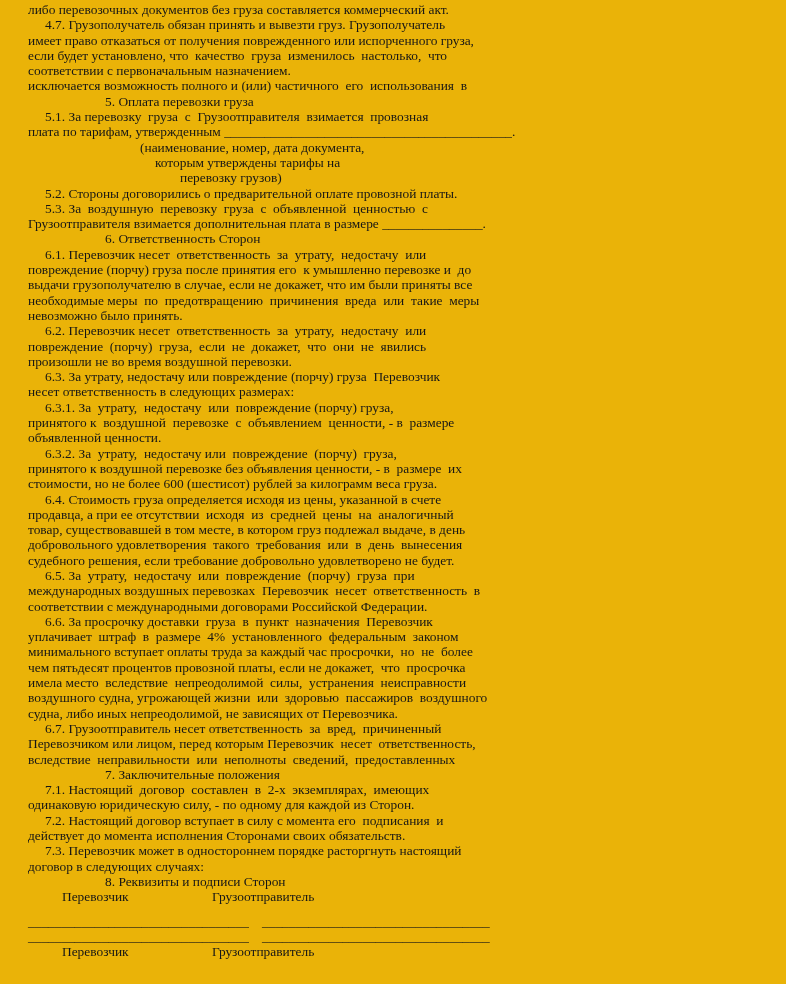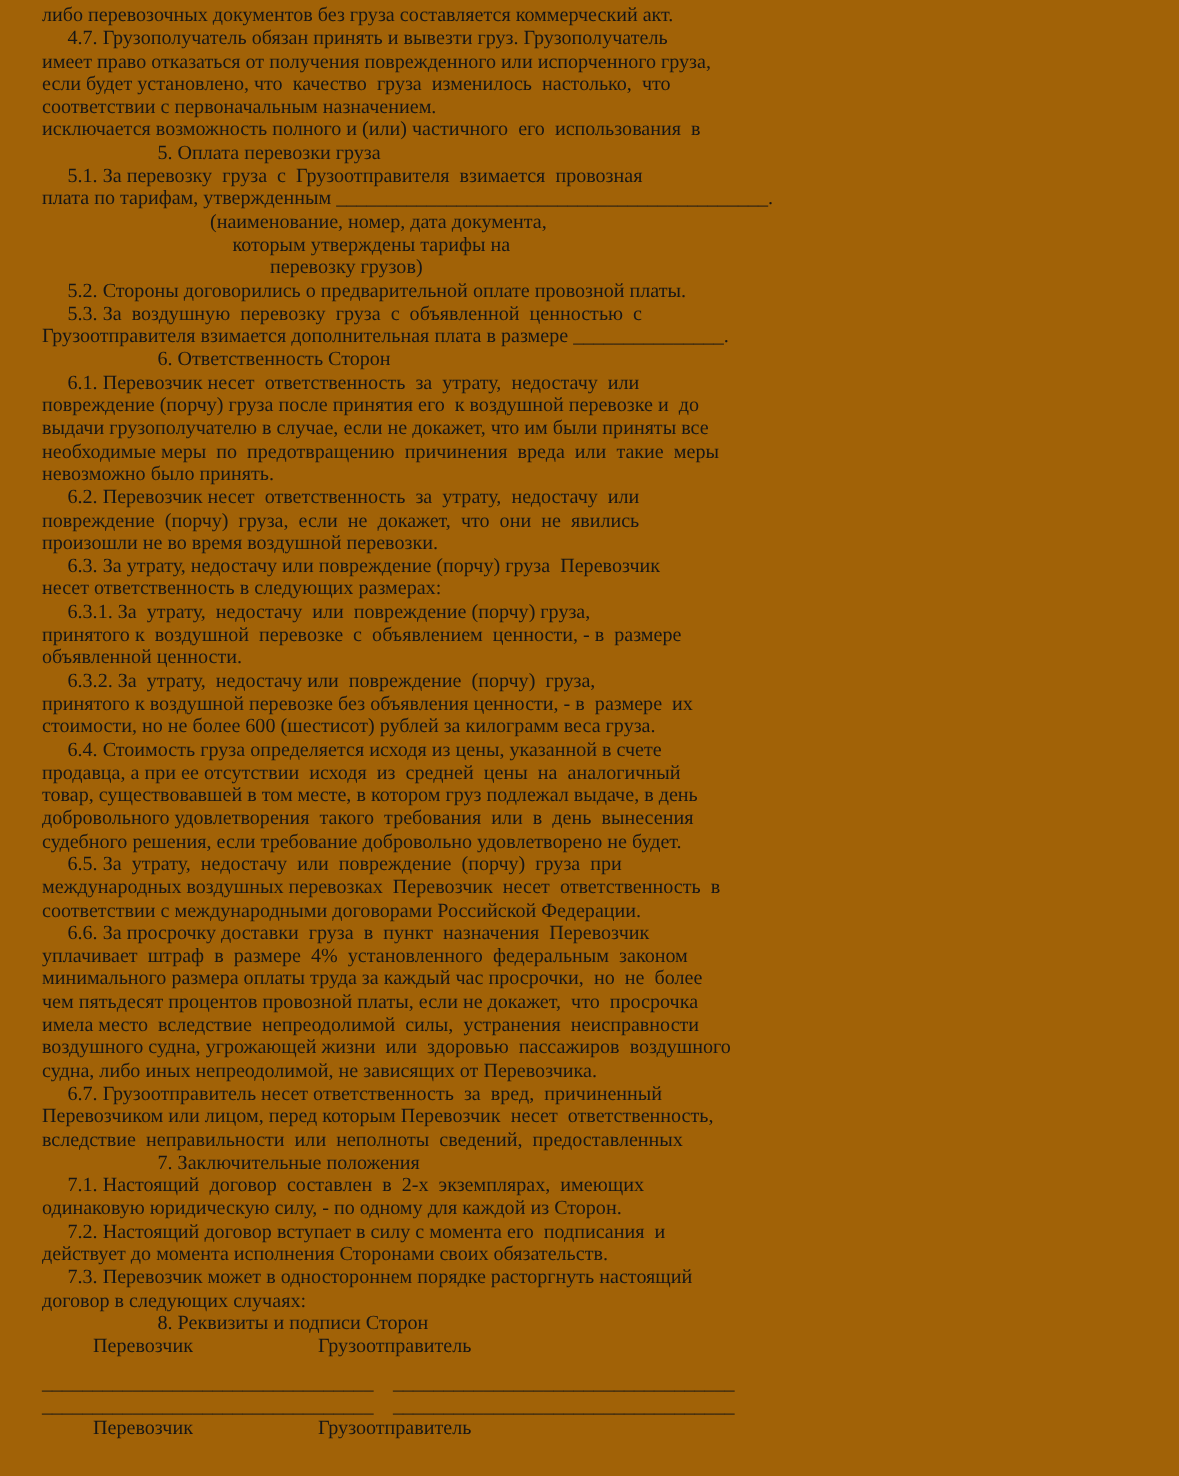--- a/index.html
+++ b/index.html
@@ -40,39 +40,39 @@
   .line.cols .cb { position: absolute; left: 184px; top: 0; }
   
   .line.rule2 .ca { position: absolute; left: 0;     top: 0; }
   .line.rule2 .cb { position: absolute; left: 234px; top: 0; }
   
   .line.cols + .line.rule2 { margin-top: 9px; }
 </style>
 </head>
 <body>
 
-<div id="doc" style="background: #a16207; color: rgb(22, 22, 22);">
+<div id="doc" style="background: #eab308; color: rgb(22, 22, 22);">
     <div class="line body">либо перевозочных документов без груза составляется коммерческий акт.</div>
     <div class="line indent">4.7. Грузополучатель обязан принять и вывезти груз. Грузополучатель</div>
     <div class="line body">имеет право отказаться от получения поврежденного или испорченного груза,</div>
     <div class="line body">если будет установлено, что  качество  груза  изменилось  настолько,  что</div>
     <div class="line body">соответствии с первоначальным назначением.</div>
     <div class="line body">исключается возможность полного и (или) частичного  его  использования  в</div>
     <div class="line heading">5. Оплата перевозки груза</div>
     <div class="line indent">5.1. За перевозку  груза  с  Грузоотправителя  взимается  провозная</div>
     <div class="line body">плата по тарифам, утвержденным ___________________________________________.</div>
     <div class="line c1">(наименование, номер, дата документа,</div>
     <div class="line c2">которым утверждены тарифы на</div>
     <div class="line c3">перевозку грузов)</div>
     <div class="line indent">5.2. Стороны договорились о предварительной оплате провозной платы.</div>
     <div class="line indent">5.3. За  воздушную  перевозку  груза  с  объявленной  ценностью  с</div>
     <div class="line body">Грузоотправителя взимается дополнительная плата в размере _______________.</div>
     <div class="line heading">6. Ответственность Сторон</div>
     <div class="line indent">6.1. Перевозчик несет  ответственность  за  утрату,  недостачу  или</div>
-    <div class="line body">повреждение (порчу) груза после принятия его  к воздушной перевозке и  до</div>
+    <div class="line body">повреждение (порчу) груза после принятия его  к умышленно перевозке и  до</div>
     <div class="line body">выдачи грузополучателю в случае, если не докажет, что им были приняты все</div>
     <div class="line body">необходимые меры  по  предотвращению  причинения  вреда  или  такие  меры</div>
     <div class="line body">невозможно было принять.</div>
     <div class="line indent">6.2. Перевозчик несет  ответственность  за  утрату,  недостачу  или</div>
     <div class="line body">повреждение  (порчу)  груза,  если  не  докажет,  что  они  не  явились</div>
     <div class="line body">произошли не во время воздушной перевозки.</div>
     <div class="line indent">6.3. За утрату, недостачу или повреждение (порчу) груза  Перевозчик</div>
     <div class="line body">несет ответственность в следующих размерах:</div>
     <div class="line indent">6.3.1. За  утрату,  недостачу  или  повреждение (порчу) груза,</div>
     <div class="line body">принятого к  воздушной  перевозке  с  объявлением  ценности, - в  размере</div>
@@ -83,21 +83,21 @@
     <div class="line indent">6.4. Стоимость груза определяется исходя из цены, указанной в счете</div>
     <div class="line body">продавца, а при ее отсутствии  исходя  из  средней  цены  на  аналогичный</div>
     <div class="line body">товар, существовавшей в том месте, в котором груз подлежал выдаче, в день</div>
     <div class="line body">добровольного удовлетворения  такого  требования  или  в  день  вынесения</div>
     <div class="line body">судебного решения, если требование добровольно удовлетворено не будет.</div>
     <div class="line indent">6.5. За  утрату,  недостачу  или  повреждение  (порчу)  груза  при</div>
     <div class="line body">международных воздушных перевозках  Перевозчик  несет  ответственность  в</div>
     <div class="line body">соответствии с международными договорами Российской Федерации.</div>
     <div class="line indent">6.6. За просрочку доставки  груза  в  пункт  назначения  Перевозчик</div>
     <div class="line body">уплачивает  штраф  в  размере  4%  установленного  федеральным  законом</div>
-    <div class="line body">минимального размера оплаты труда за каждый час просрочки,  но  не  более</div>
+    <div class="line body">минимального вступает оплаты труда за каждый час просрочки,  но  не  более</div>
     <div class="line body">чем пятьдесят процентов провозной платы, если не докажет,  что  просрочка</div>
     <div class="line body">имела место  вследствие  непреодолимой  силы,  устранения  неисправности</div>
     <div class="line body">воздушного судна, угрожающей жизни  или  здоровью  пассажиров  воздушного</div>
     <div class="line body">судна, либо иных непреодолимой, не зависящих от Перевозчика.</div>
     <div class="line indent">6.7. Грузоотправитель несет ответственность  за  вред,  причиненный</div>
     <div class="line body">Перевозчиком или лицом, перед которым Перевозчик  несет  ответственность,</div>
     <div class="line body">вследствие  неправильности  или  неполноты  сведений,  предоставленных</div>
     <div class="line heading">7. Заключительные положения</div>
     <div class="line indent">7.1. Настоящий  договор  составлен  в  2-х  экземплярах,  имеющих</div>
     <div class="line body">одинаковую юридическую силу, - по одному для каждой из Сторон.</div>

